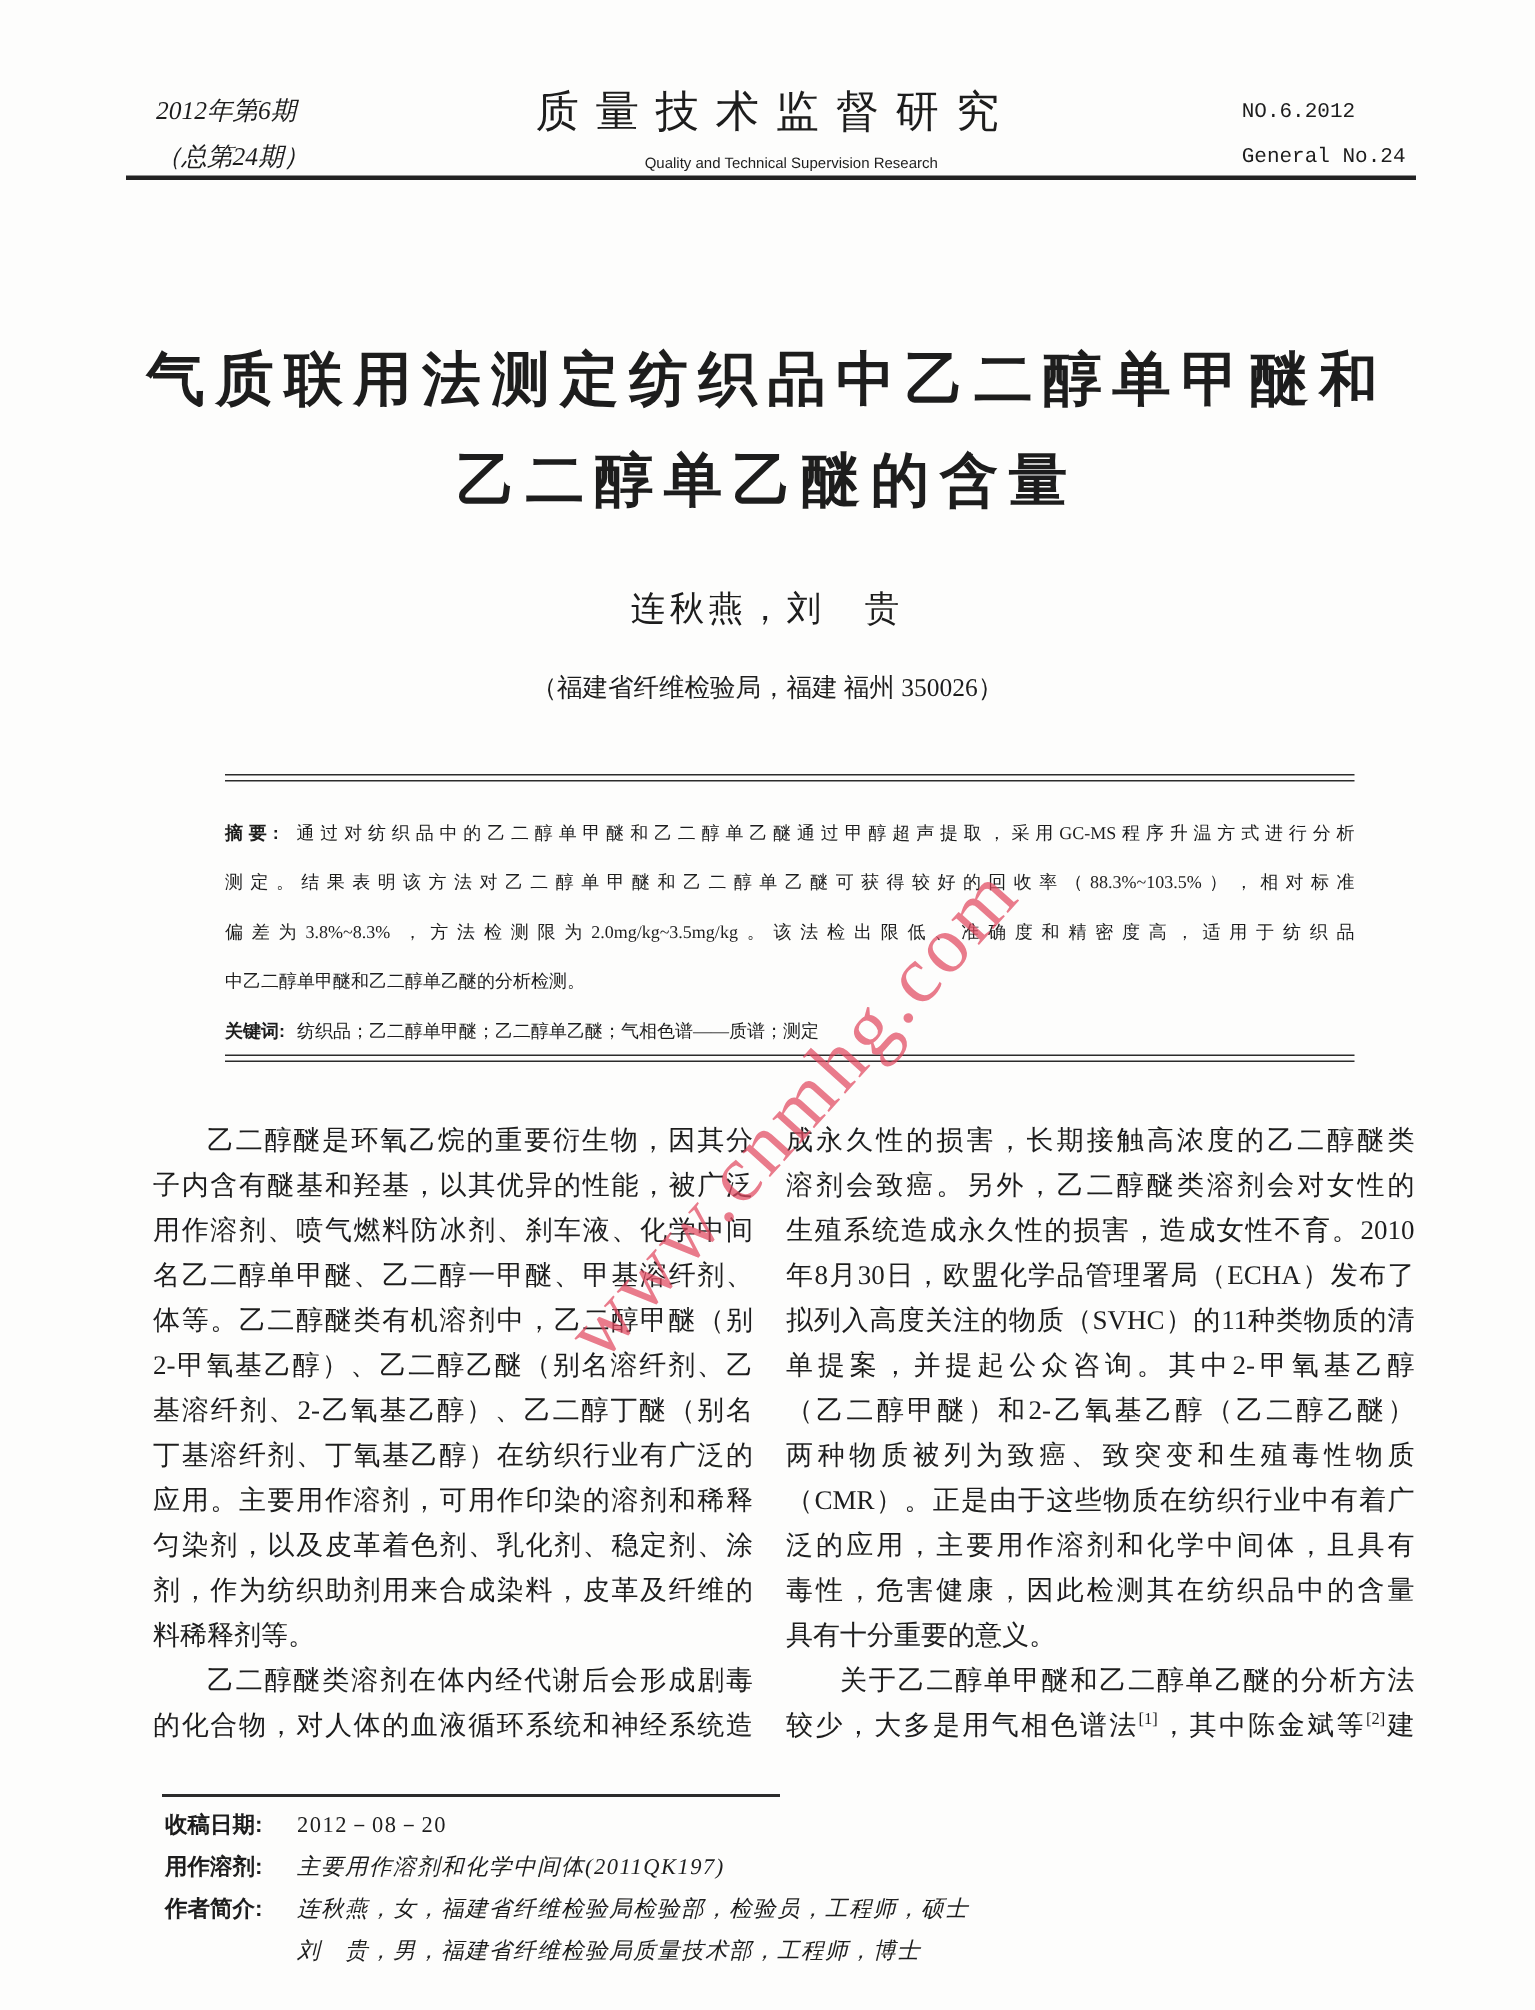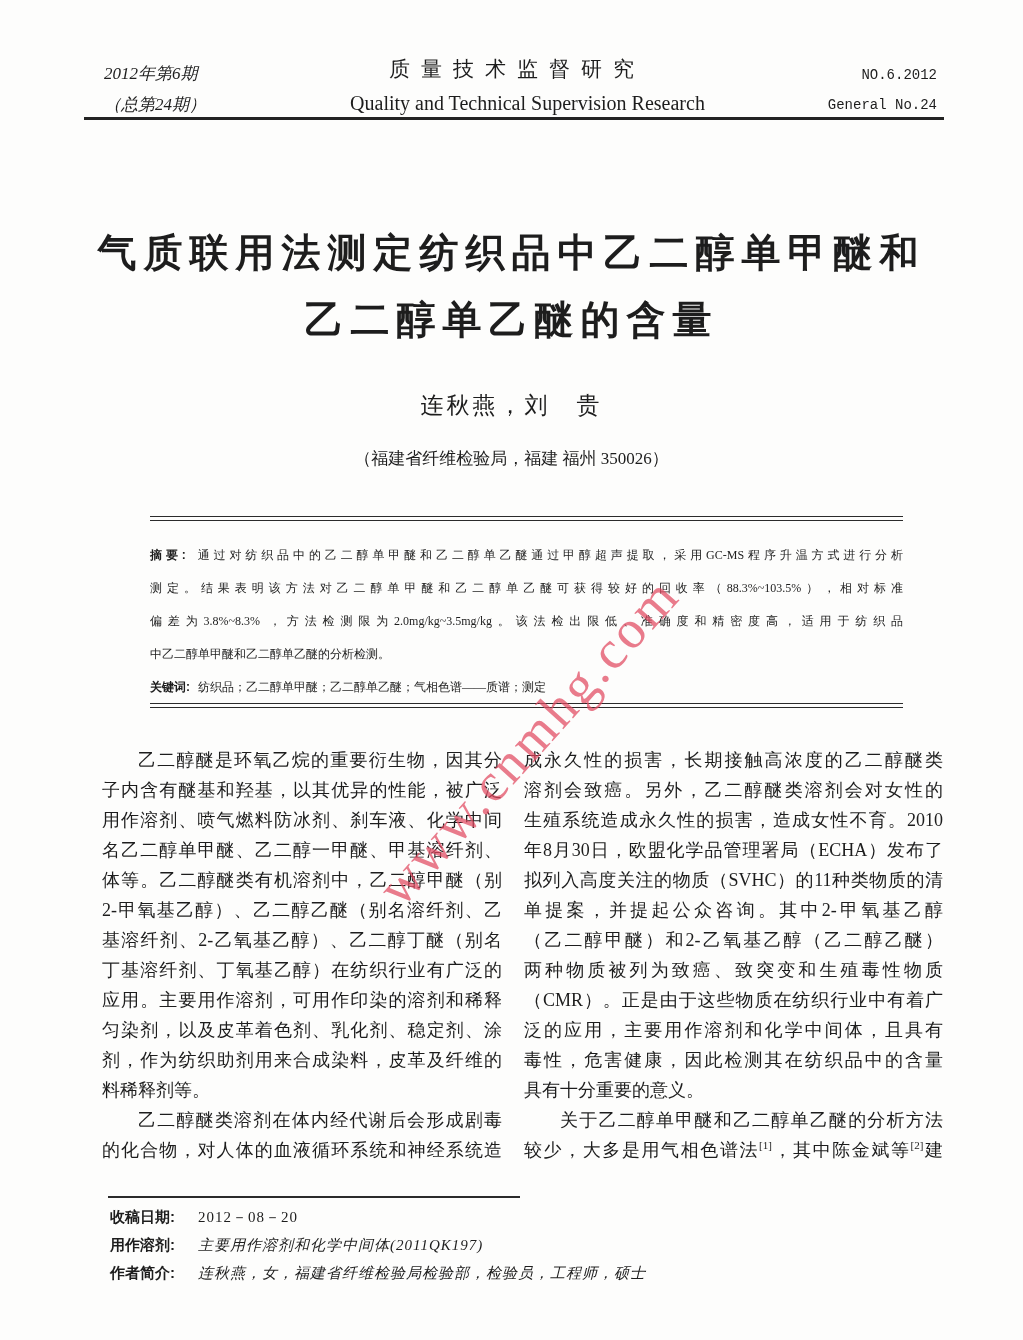--- a/index.html
+++ b/index.html
@@ -9,23 +9,23 @@
     height: 1340px;
     margin: 0 auto;
     background: #fdfdfc;
     color: #1d1d1d;
     font-family: "Liberation Serif", "DejaVu Serif", serif;
     overflow: hidden;
   }
   
   .hdr-left { position:absolute; left:104px; top:58px; font-size:17px; line-height:31px;font-style:italic; }
   .hdr-center { position:absolute; left:0; right:0; top:55px; text-align:center; }
-  .hdr-center .cn { font-size:21px; letter-spacing:11px; text-indent:11px; }
-  .hdr-center .en { font-size:20px; margin-top:9px; font-family:Liberation Serif, serif;padding-left:32px; }
-  .hdr-right { position:absolute; right:86px; top:60px; text-align:right; font-size:14px; line-height:30px; font-family:"Liberation Mono","DejaVu Sans Mono",monospace; }
+  .hdr-center .cn { font-size:29px; letter-spacing:11px; text-indent:11px; }
+  .hdr-center .en { font-size:10px; margin-top:9px; font-family:Liberation Sans, sans-serif;padding-left:32px; }
+  .hdr-right { position:absolute; right:86px; top:60px; font-size:14px; line-height:30px; font-family:"Liberation Mono","DejaVu Sans Mono",monospace; }
   .hdr-rule { position:absolute; left:84px; top:117px; width:860px; height:3px; background:#232323; }
   
   .title-line { position:absolute; left:0; right:0; text-align:center; font-size:39px; font-weight:bold; letter-spacing:7px; }
   .title-1 { top:226px; }
   .title-2 { top:293px; }
   .authors { position:absolute; left:0; right:0; top:390px; text-align:center; font-size:23px; letter-spacing:3px; }
   .affiliation { position:absolute; left:0; right:0; top:447px; text-align:center; font-size:17px; }
   
   .drule { position:absolute; left:150px; width:753px; height:3px; border-top:1px solid #2b2b2b; border-bottom:1px solid #2b2b2b; }
   .drule-top { top:516px; }
@@ -124,17 +124,18 @@
     <div class="bline pend">具有十分重要的意义。</div>
     <div class="bline ind">关于乙二醇单甲醚和乙二醇单乙醚的分析方法</div>
     <div class="bline"><span>较少，大多是用气相色谱法</span><sup class="ref">[1]</sup><span>，其中陈金斌等</span><sup class="ref">[2]</sup><span>建</span></div>
   </div>
 
   <div class="fn-rule"></div>
   <div class="footnotes">
     <div class="frow"><b class="flab">收稿日期:</b><span class="fval">2012－08－20</span></div>
     <div class="frow"><b class="flab">用作溶剂:</b><span class="fval kai">主要用作溶剂和化学中间体(2011QK197)</span></div>
     <div class="frow"><b class="flab">作者简介:</b><span class="fval kai">连秋燕，女，福建省纤维检验局检验部，检验员，工程师，硕士</span></div>
+    <div class="frow"><b class="flab"></b><span class="fval kai">刘　贵，男，福建省纤维检验局质量技术部，工程师，博士</span></div>
   </div>
 
   <div class="watermark">www.cnmhg.com</div>
 
 </div>
 
 </body></html>

